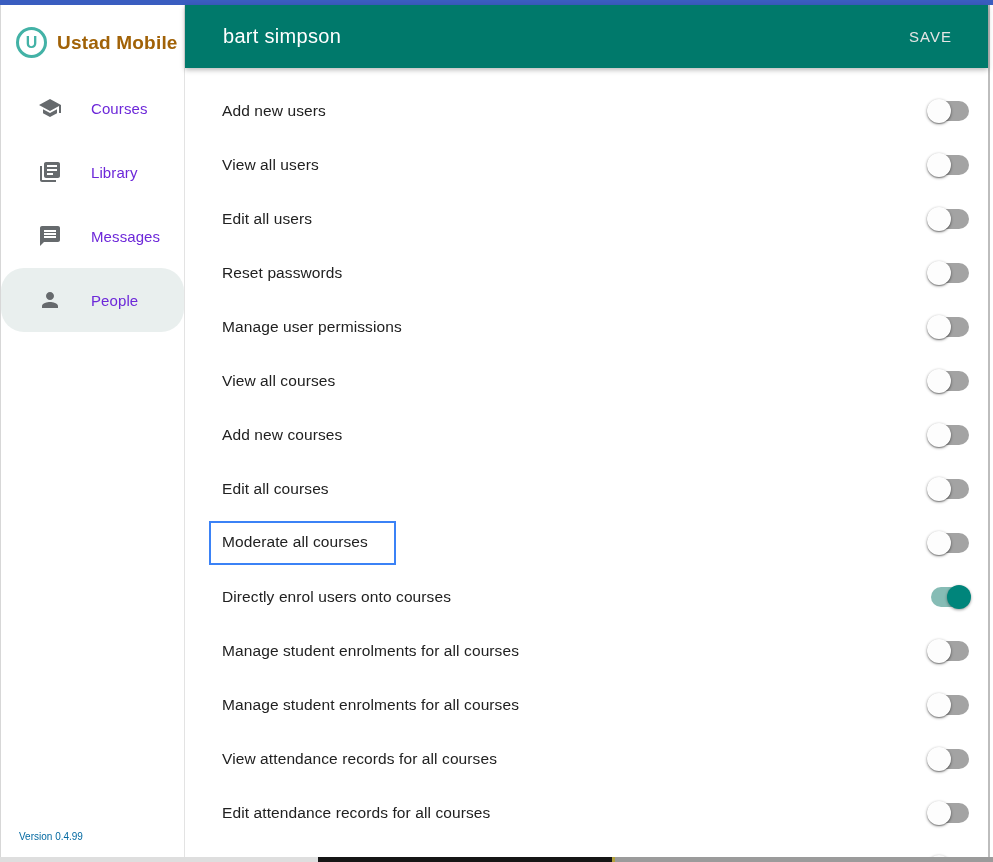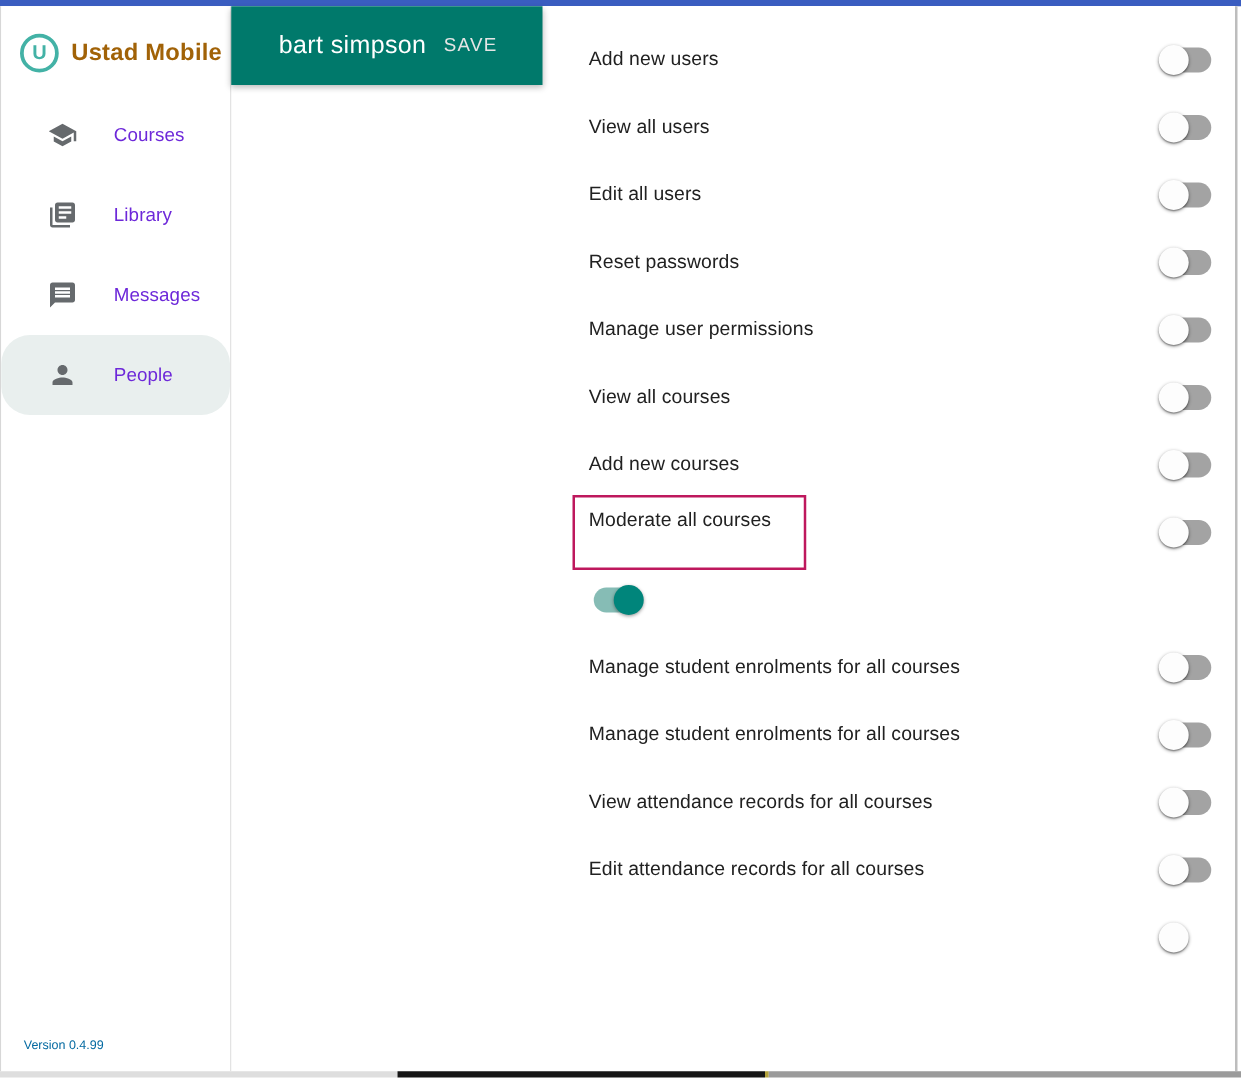--- a/index.html
+++ b/index.html
@@ -24,41 +24,41 @@
   }
   .brand { color:#a16207; font-size:19px; font-weight:700; letter-spacing:0.2px; white-space:nowrap; }
   .nav { margin-top:13px; }
   .nav-item { height:64px; display:flex; align-items:center; padding-left:37px; cursor:pointer; }
   .nav-item.selected { background:#e9efee;border-radius:23px; }
   .nav-icon { width:24px; height:24px; flex:none; margin-right:29px; }
   .nav-icon svg { width:24px; height:24px; fill:#666a6d; }
   .nav-label { font-size:15px; color:#6d28d9; letter-spacing:0.1px; }
   .version { position:absolute; left:18px; bottom:15px; font-size:10px; color:#0369a1; }
   
-  .main { flex:1; display:flex; min-width:0; background:#fff; }
+  .main { flex:1; display:flex; flex-direction:column; min-width:0; background:#fff; }
   .appbar {
     height:63px; flex:none; background:#00796b; color:#fff;
     display:flex; align-items:center; padding:0 22px 0 38px;
     box-shadow:0 2px 5px rgba(0,0,0,0.28); position:relative; z-index:3;
   }
   .appbar-title { flex:1; font-size:20px; font-weight:500; letter-spacing:0.3px; }
   .save-button {
     font-size:15px; font-weight:500; letter-spacing:1px; color:#e5e5e5;
     padding:9px 14px; cursor:pointer; border-radius:2px; background:transparent; border:none;
     font-family:"Liberation Sans", sans-serif;
   }
   .content { flex:1; overflow:hidden; padding-top:16px; background:#fff; }
   .perm-row {
     height:54px; display:flex; align-items:center; justify-content:space-between;
     padding:0 17px 0 37px;
   }
   .perm-label { font-size:15.5px; color:#212121; letter-spacing:0.1px; }
   .red-box {
-    display:inline-block; border:2px solid #be185d;
-    padding:10px 26px 28px 11px; margin-left:-13px;
+    display:inline-block; border:2px solid #3b82f6;
+    padding:10px 26px 12px 11px; margin-left:-13px;
   }
   
   .switch { position:relative; width:44px; height:24px; flex:none; cursor:pointer; }
   .track { position:absolute; left:4px; top:2px; width:38px; height:20px; border-radius:10px; background:#a3a3a3; }
   .knob {
     position:absolute; top:0; left:0; width:24px; height:24px; border-radius:50%;
     background:#fdfdfd; box-shadow:0 1px 3px rgba(0,0,0,0.45), 0 1px 1px rgba(0,0,0,0.25);
   }
   .switch.on .track { background:#86bcb5; }
   .switch.on .knob  { left:20px; background:#00857b; box-shadow:0 1px 3px rgba(0,0,0,0.4); }
@@ -168,30 +168,38 @@
   </div>
 
   <div class="perm-row">
     <span class="perm-label">Add new courses</span>
     <div class="switch">
       <div class="track"></div>
       <div class="knob"></div>
     </div>
   </div>
 
+  <div class="perm-row">
+    <span class="perm-label">Edit all courses</span>
+    <div class="switch">
+      <div class="track"></div>
+      <div class="knob"></div>
+    </div>
+  </div>
 
   <div class="perm-row">
     <span class="perm-label red-box">Moderate all courses</span>
     <div class="switch">
       <div class="track"></div>
       <div class="knob"></div>
     </div>
   </div>
 
   <div class="perm-row">
+    <span class="perm-label">Directly enrol users onto courses</span>
     <div class="switch on">
       <div class="track"></div>
       <div class="knob"></div>
     </div>
   </div>
 
   <div class="perm-row">
     <span class="perm-label">Manage student enrolments for all courses</span>
     <div class="switch">
       <div class="track"></div>

